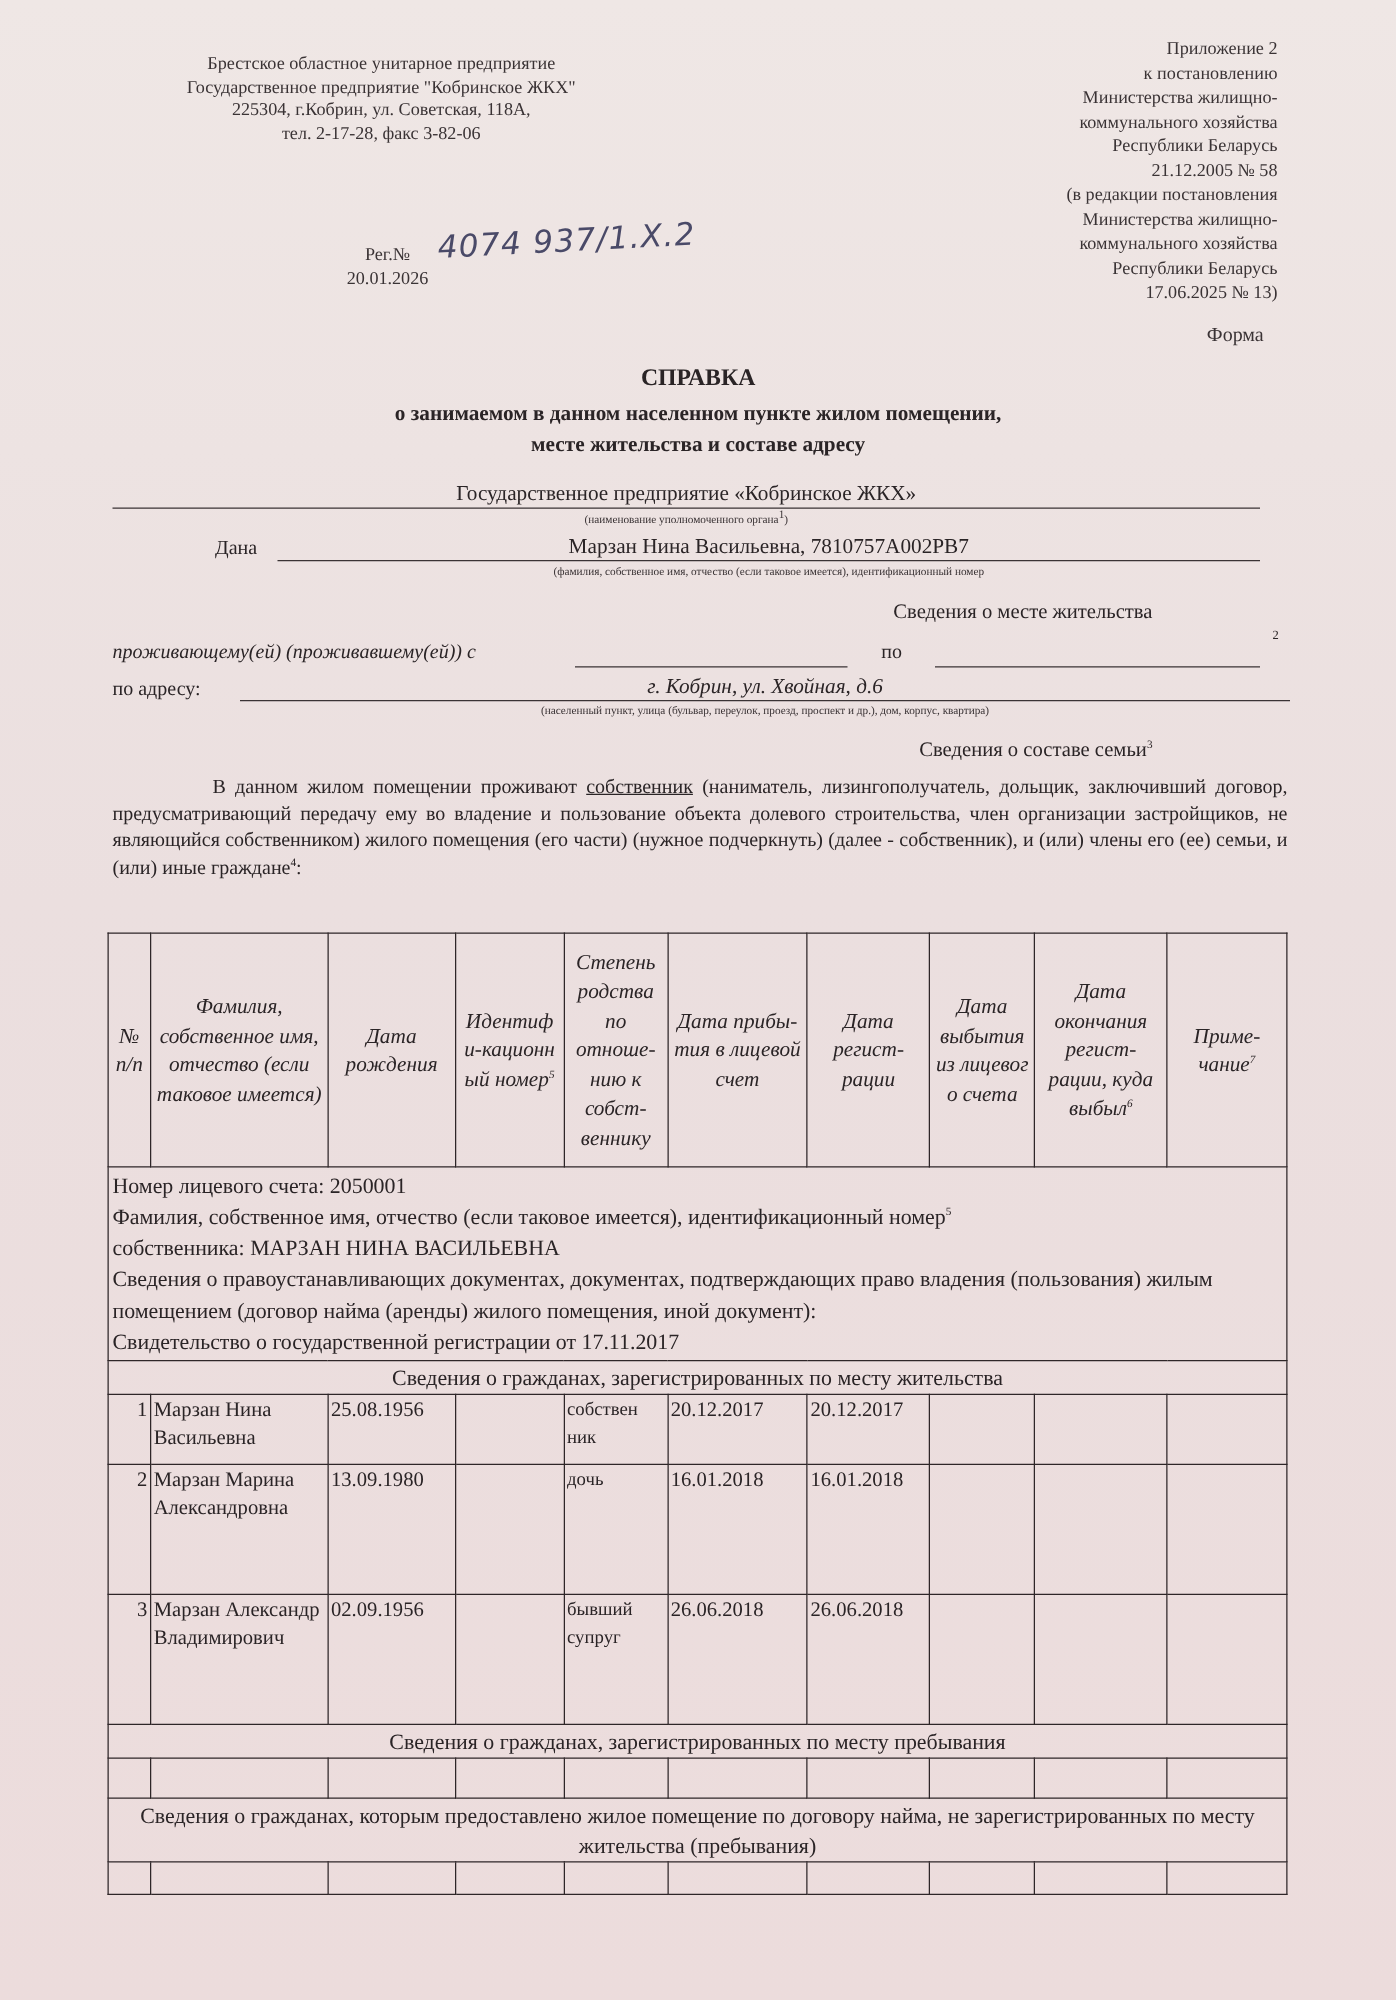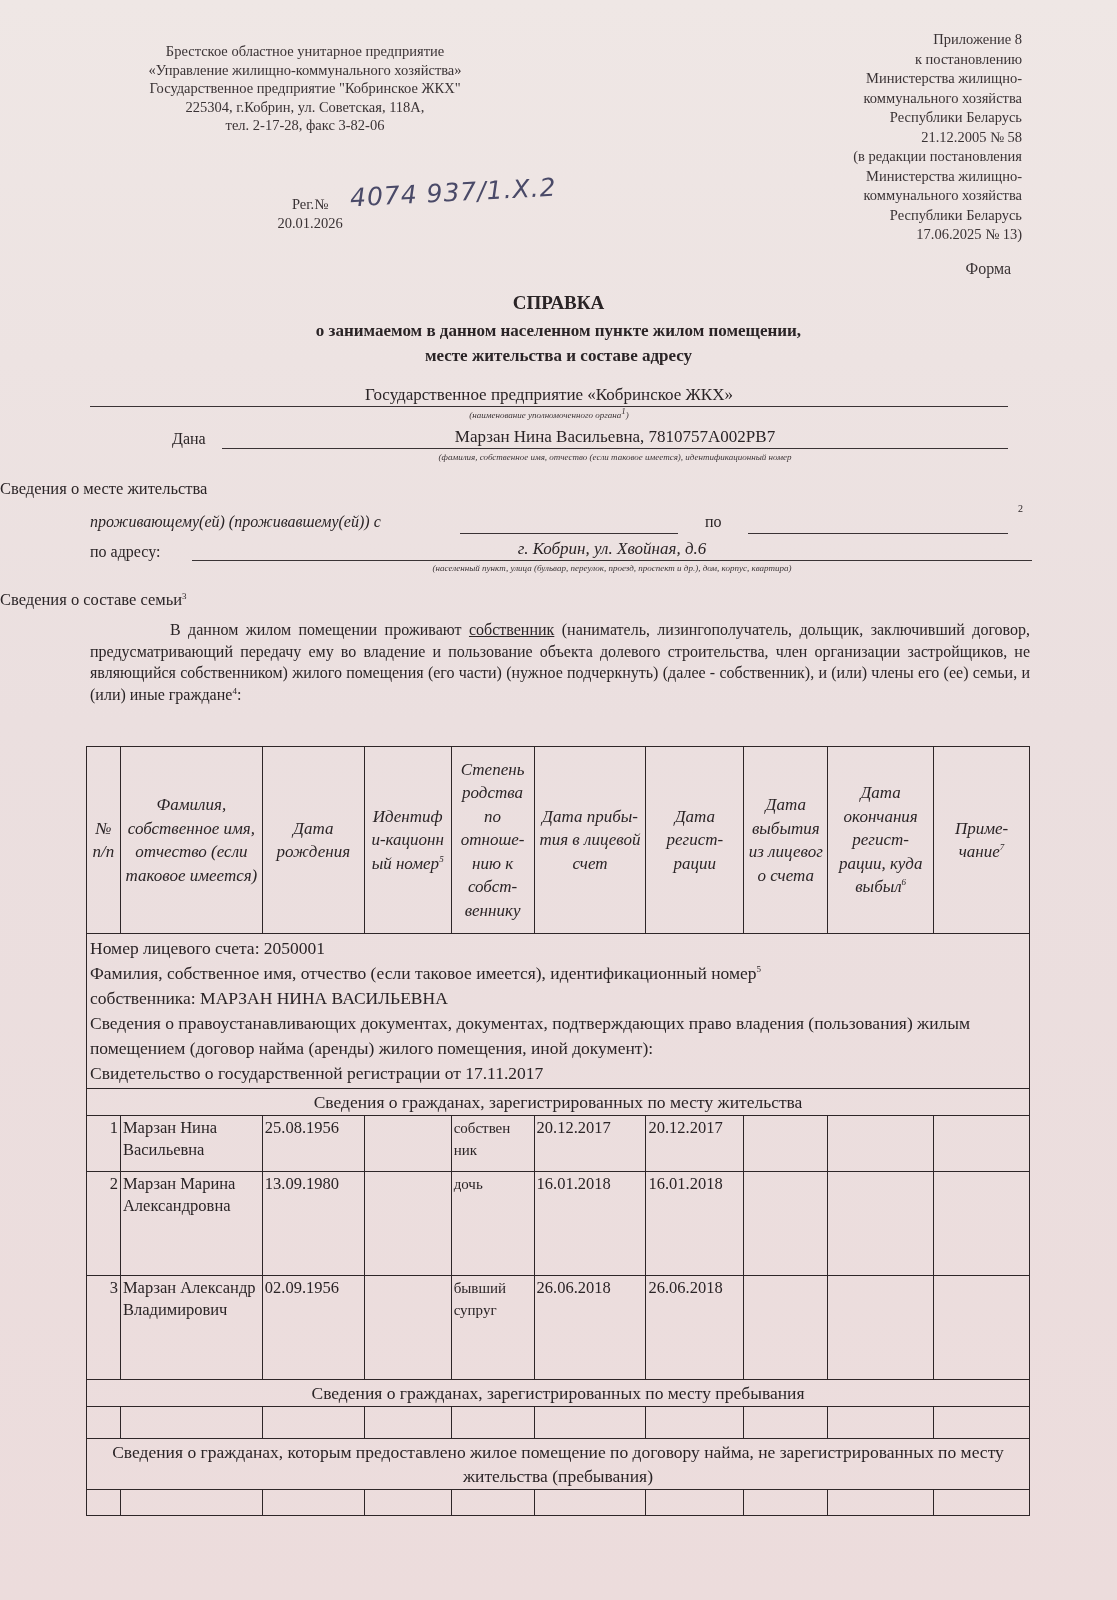--- a/index.html
+++ b/index.html
@@ -15,23 +15,23 @@
   }
   .abs { position:absolute; }
   .org { left:100px; top:42px; width:410px; text-align:center; font-size:14.5px; line-height:18.5px; color:#3a3335; }
   .reg { left:250px; top:195px; width:120px; text-align:center; font-size:14.5px; line-height:19px; color:#3a3335; }
   .reg-hand { left:350px; top:178px; font-family:"DejaVu Sans", sans-serif; font-style:italic; font-size:25px; color:#4a4a68; letter-spacing:1px; transform:rotate(-3deg); }
   .appx { right:95px; top:30px; width:280px; text-align:right; font-size:14.5px; line-height:19.5px; color:#3a3335; }
   .forma { right:106px; top:260px; font-size:16px; color:#3a3335; }
   .title { left:0; width:1117px; top:292px; text-align:center; font-weight:bold; font-size:19px; }
   .subtitle { left:0; width:1117px; top:318px; text-align:center; font-weight:bold; font-size:17px; line-height:25px; }
   .line-field { position:absolute; border-bottom:1px solid #3a3335; text-align:center; font-size:17px; line-height:22px; }
-  .caption { position:absolute; text-align:center; font-size:9px; color:#3a3335;font-style:italic; }
+  .caption { position:absolute; text-align:center; font-size:9px; color:#3a3335; }
   .label { position:absolute; font-size:16px; }
-  .section-h { position:absolute; left:0; width:922px; text-align:left; font-size:16.5px; }
+  .section-h { position:absolute; left:0; width:922px; text-align:right; font-size:16.5px; }
   .para { position:absolute; left:90px; width:940px; font-size:16px; line-height:21.5px; text-align:justify; }
   .para u { text-decoration:underline; }
   sup { font-size:9px; vertical-align:super; line-height:0; }
   table.main {
     position:absolute; left:86px; top:746px; width:944px;
     border-collapse:collapse; font-size:16.5px; color:#2a2426;
   }
   table.main td, table.main th {
     border:1px solid #2e2628; padding:1px 2px; vertical-align:top;
   }
@@ -42,34 +42,33 @@
   table.main td.data { font-size:16.5px; line-height:22px; }
   table.main td.rel { font-size:15px; line-height:22px; }
 </style>
 </head>
 <body>
 
 <div class="page">
 
   <div class="abs org">
     <div>Брестское областное унитарное предприятие</div>
-    <div>«Управление  жилищно-коммунального хозяйства»</div>
     <div>Государственное предприятие "Кобринское ЖКХ"</div>
     <div>225304, г.Кобрин, ул. Советская, 118А,</div>
     <div>тел. 2-17-28, факс 3-82-06</div>
   </div>
 
   <div class="abs reg">
     <div>Рег.№</div>
     <div>20.01.2026</div>
   </div>
   <div class="abs reg-hand">4074 937/1.Х.2</div>
 
   <div class="abs appx">
-    <div>Приложение 8</div>
+    <div>Приложение 2</div>
     <div>к постановлению</div>
     <div>Министерства жилищно-</div>
     <div>коммунального хозяйства</div>
     <div>Республики Беларусь</div>
     <div>21.12.2005 № 58</div>
     <div>(в редакции постановления</div>
     <div>Министерства жилищно-</div>
     <div>коммунального хозяйства</div>
     <div>Республики Беларусь</div>
     <div>17.06.2025 № 13)</div>

